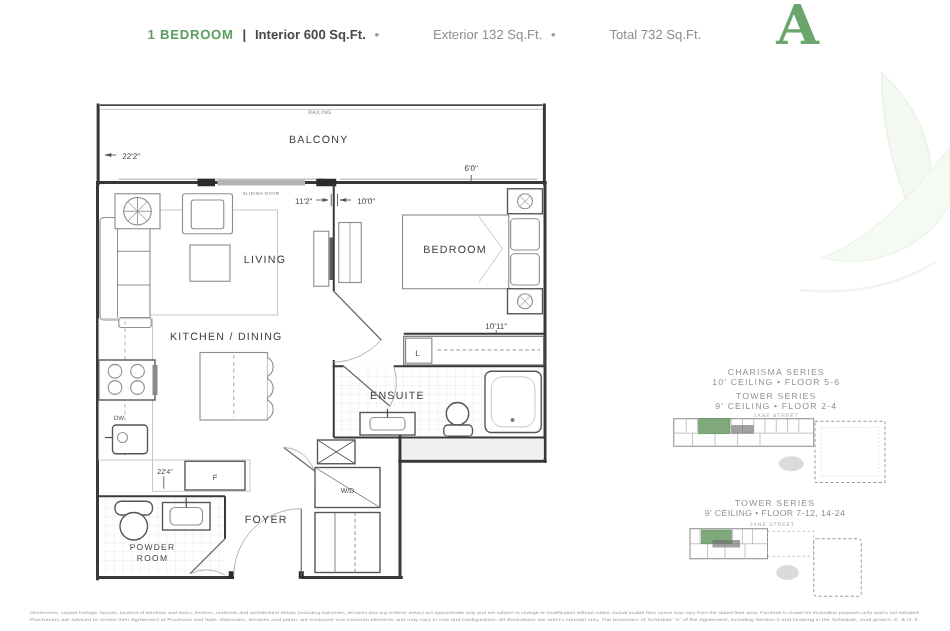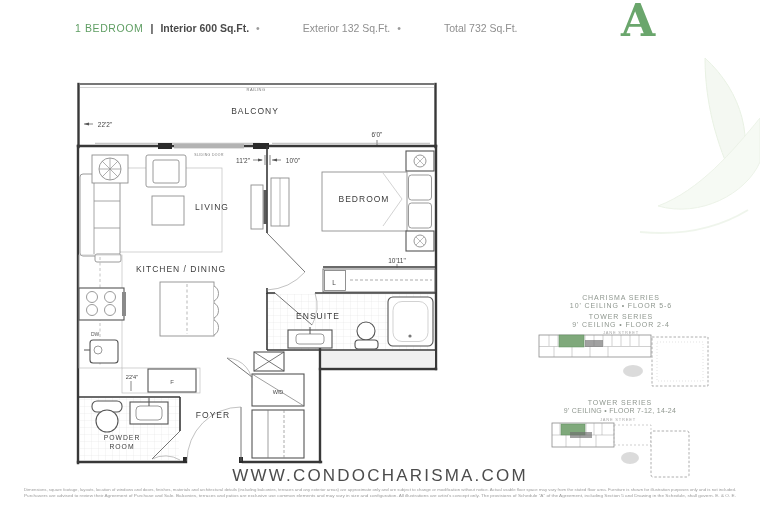--- a/index.html
+++ b/index.html
@@ -1,21 +1,21 @@
 <!DOCTYPE html>
 <html><head>
 <meta charset="utf-8">
 <style>
   html,body{margin:0;padding:0;background:#ffffff;}
   .page{position:relative;width:760px;height:505px;background:#ffffff;overflow:hidden;
         font-family:"Liberation Sans",sans-serif;}
   
   .hdr{position:absolute;left:75px;top:22px;display:flex;align-items:baseline;gap:7px;
        font-size:10.5px;white-space:nowrap;}
-  .hdr .unit{color:#5f9e63;font-weight:400;letter-spacing:.6px;}
+  .hdr .unit{color:#5f9e63;font-weight:700;letter-spacing:.6px;margin-left:43px;}
   .hdr .sep{color:#444;font-weight:700;}
   .hdr .int{color:#4a4a4a;font-weight:700;text-align:right;}
   .hdr .dot{color:#9a9a9a;}
   .hdr .muted{color:#8f8f8f;margin-left:36px;}
   
   .badge{position:absolute;left:586px;top:0px;width:104px;text-align:center;
          font-family:"DejaVu Serif","Liberation Serif",serif;color:#6aa66c;font-weight:700;}
   .badge .a{font-size:44px;line-height:42px;display:block;}
   .badge .n{font-size:46px;line-height:40px;letter-spacing:2px;display:block;}
   
@@ -355,15 +355,14 @@
         <ellipse cx="630" cy="458" rx="9" ry="6" fill="#cfcfcf" opacity="0.75"></ellipse>
       </g>
     </g>
 
     <g>
       <text class="disc" x="380" y="491" text-anchor="middle" textLength="712" lengthAdjust="spacingAndGlyphs">Dimensions, square footage, layouts, location of windows and doors, finishes, materials and architectural details (including balconies, terraces and any exterior areas) are approximate only and are subject to change or modification without notice. Actual usable floor space may vary from the stated floor area. Furniture is shown for illustration purposes only and is not included.</text>
       <text class="disc" x="380" y="496.5" text-anchor="middle" textLength="712" lengthAdjust="spacingAndGlyphs">Purchasers are advised to review their Agreement of Purchase and Sale. Balconies, terraces and patios are exclusive use common elements and may vary in size and configuration. All illustrations are artist's concept only. The provisions of Schedule "A" of the Agreement, including Section 5 and Drawing in the Schedule, shall govern. E. &amp; O. E.</text>
     </g>
   </svg>
 
-  <div class="site">WWW.CONDOCHARISMA.COM</div>
 
 </div>
 
 </body></html>

